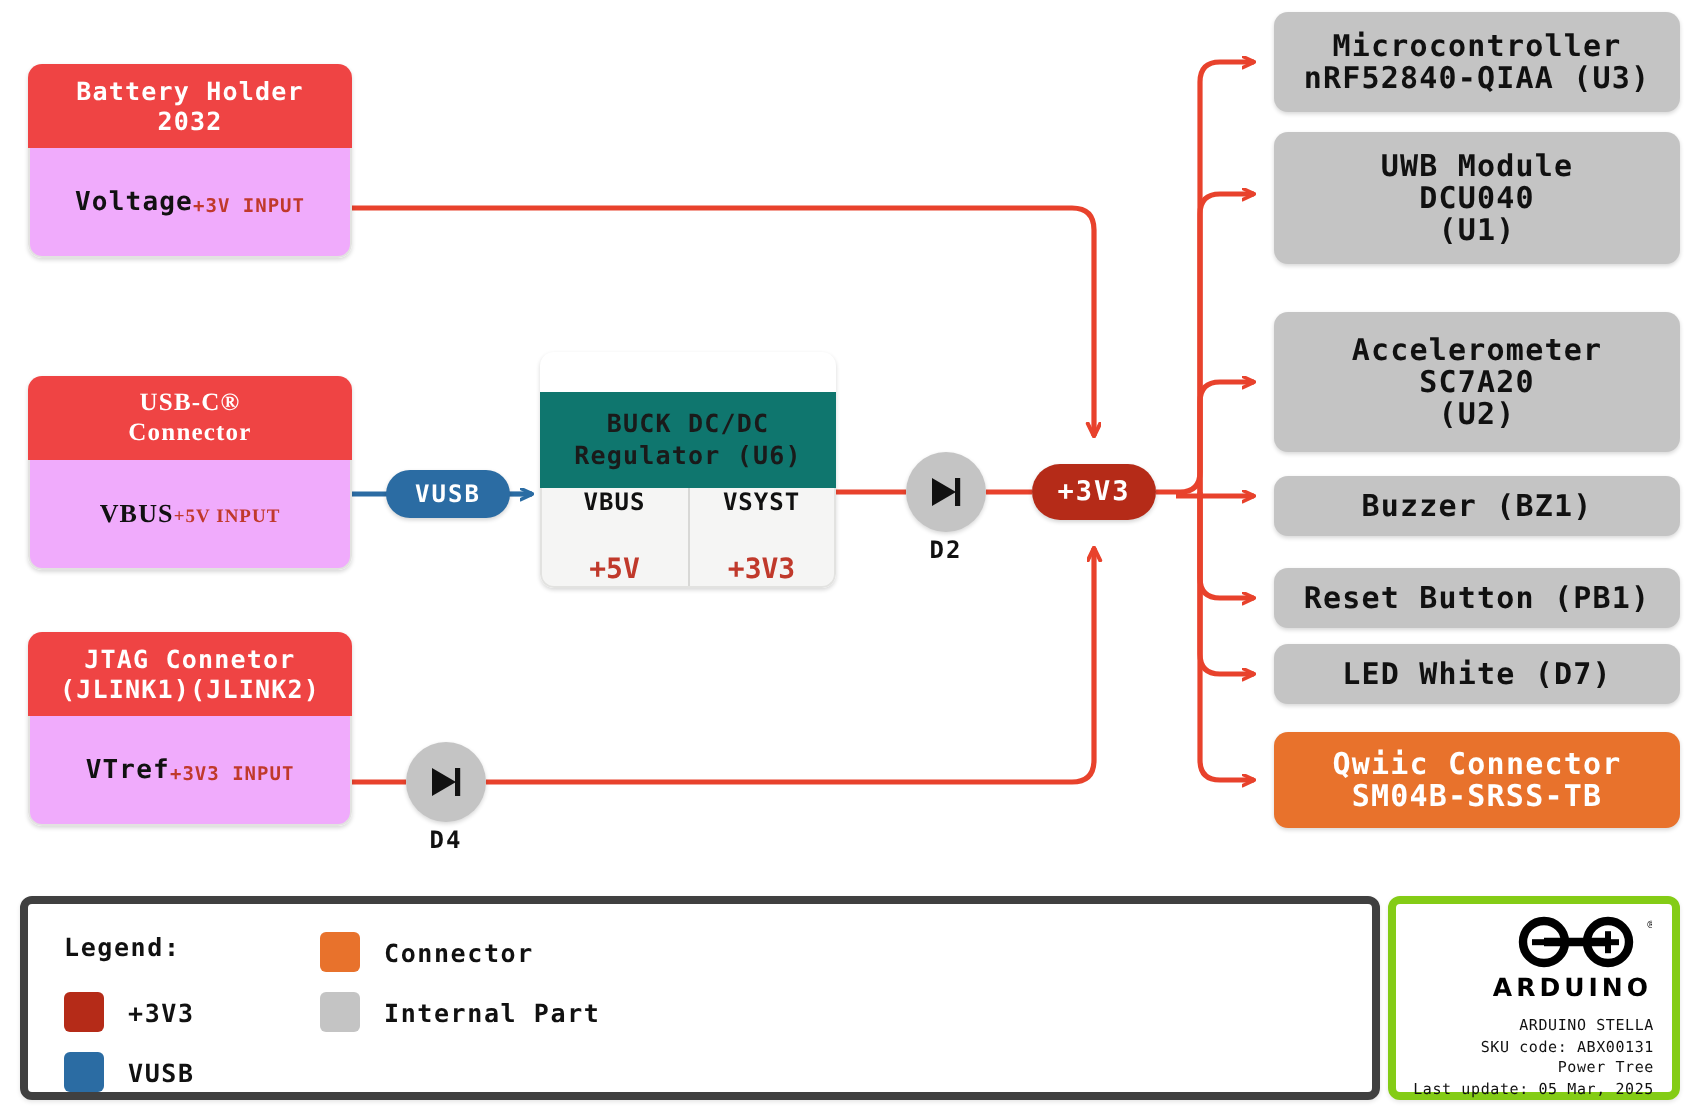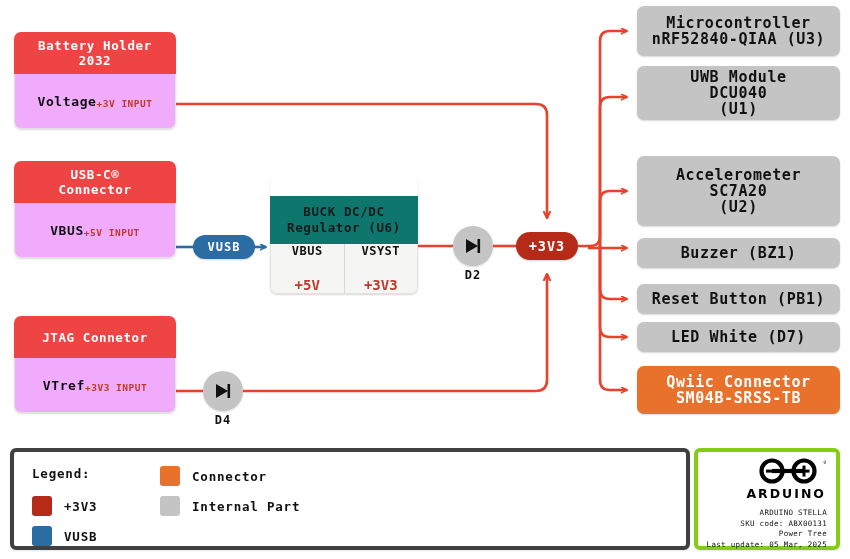--- a/index.html
+++ b/index.html
@@ -22,21 +22,21 @@
   .body .volt{color:#C0392B;font-weight:700;letter-spacing:.5px;margin-top:4px;}
 
   
   .srcblk{width:162px;}
   .srcblk .hdr{height:42px;font-size:12.5px;line-height:15px;}
   .srcblk .body{height:55px;}
   .srcblk .body .name{font-size:13px;}
   .srcblk .body .volt{font-size:9.5px;}
 
   #blk-battery{left:14px;top:32px;}
-  #blk-usbc{left:14px;top:161px;}
+  #blk-usbc{left:14px;top:188px;font-family:Liberation Serif, serif;}
   #blk-jtag{left:14px;top:316px;}
 
   
   #blk-buck{left:270px;top:176px;width:148px;}
   #blk-buck .hdr{height:48px;font-size:12.5px;line-height:16px;}
   .buck-body{display:flex;height:50px;background:#F5F5F4;border:1px solid #E2E2E0;
              border-top:none;border-bottom-left-radius:7px;border-bottom-right-radius:7px;
              box-sizing:border-box;}
   .buck-cell{flex:1;display:flex;flex-direction:column;align-items:center;justify-content:center;}
   .buck-cell + .buck-cell{border-left:1px solid #D8D8D6;}
@@ -45,21 +45,21 @@
 
   
   .load{position:absolute;left:637px;width:203px;border-radius:7px;
         display:flex;flex-direction:column;align-items:center;justify-content:center;
         text-align:center;font-weight:700;letter-spacing:.6px;font-size:15px;line-height:16px;
         box-shadow:0 1px 2px rgba(0,0,0,.16);box-sizing:border-box;}
   .load.grey{background:#C4C4C4;color:#111;}
   .load.orange{background:#E8722C;color:#fff;}
 
   #load-mcu{top:6px;height:50px;}
-  #load-uwb{top:66px;height:54px;}
+  #load-uwb{top:66px;height:66px;}
   #load-accel{top:156px;height:70px;}
   #load-buzzer{top:238px;height:30px;}
   #load-reset{top:284px;height:30px;}
   #load-led{top:322px;height:30px;}
   #load-qwiic{top:366px;height:48px;}
 
   
   .pill{position:absolute;border-radius:20px;color:#fff;font-weight:700;
         display:flex;align-items:center;justify-content:center;letter-spacing:1px;
         box-shadow:0 1px 2px rgba(0,0,0,.18);}
@@ -159,20 +159,21 @@
     </div>
     <div class="body">
       <span class="name">VBUS</span>
       <span class="volt">+5V INPUT</span>
     </div>
   </div>
 
   <div class="block srcblk" id="blk-jtag">
     <div class="hdr orange">
       <span>JTAG Connetor</span>
+      <span>(JLINK1)(JLINK2)</span>
     </div>
     <div class="body">
       <span class="name">VTref</span>
       <span class="volt">+3V3 INPUT</span>
     </div>
   </div>
 
   <div class="block" id="blk-buck">
     <div class="hdr grey">
       <span>BUCK DC/DC</span>

